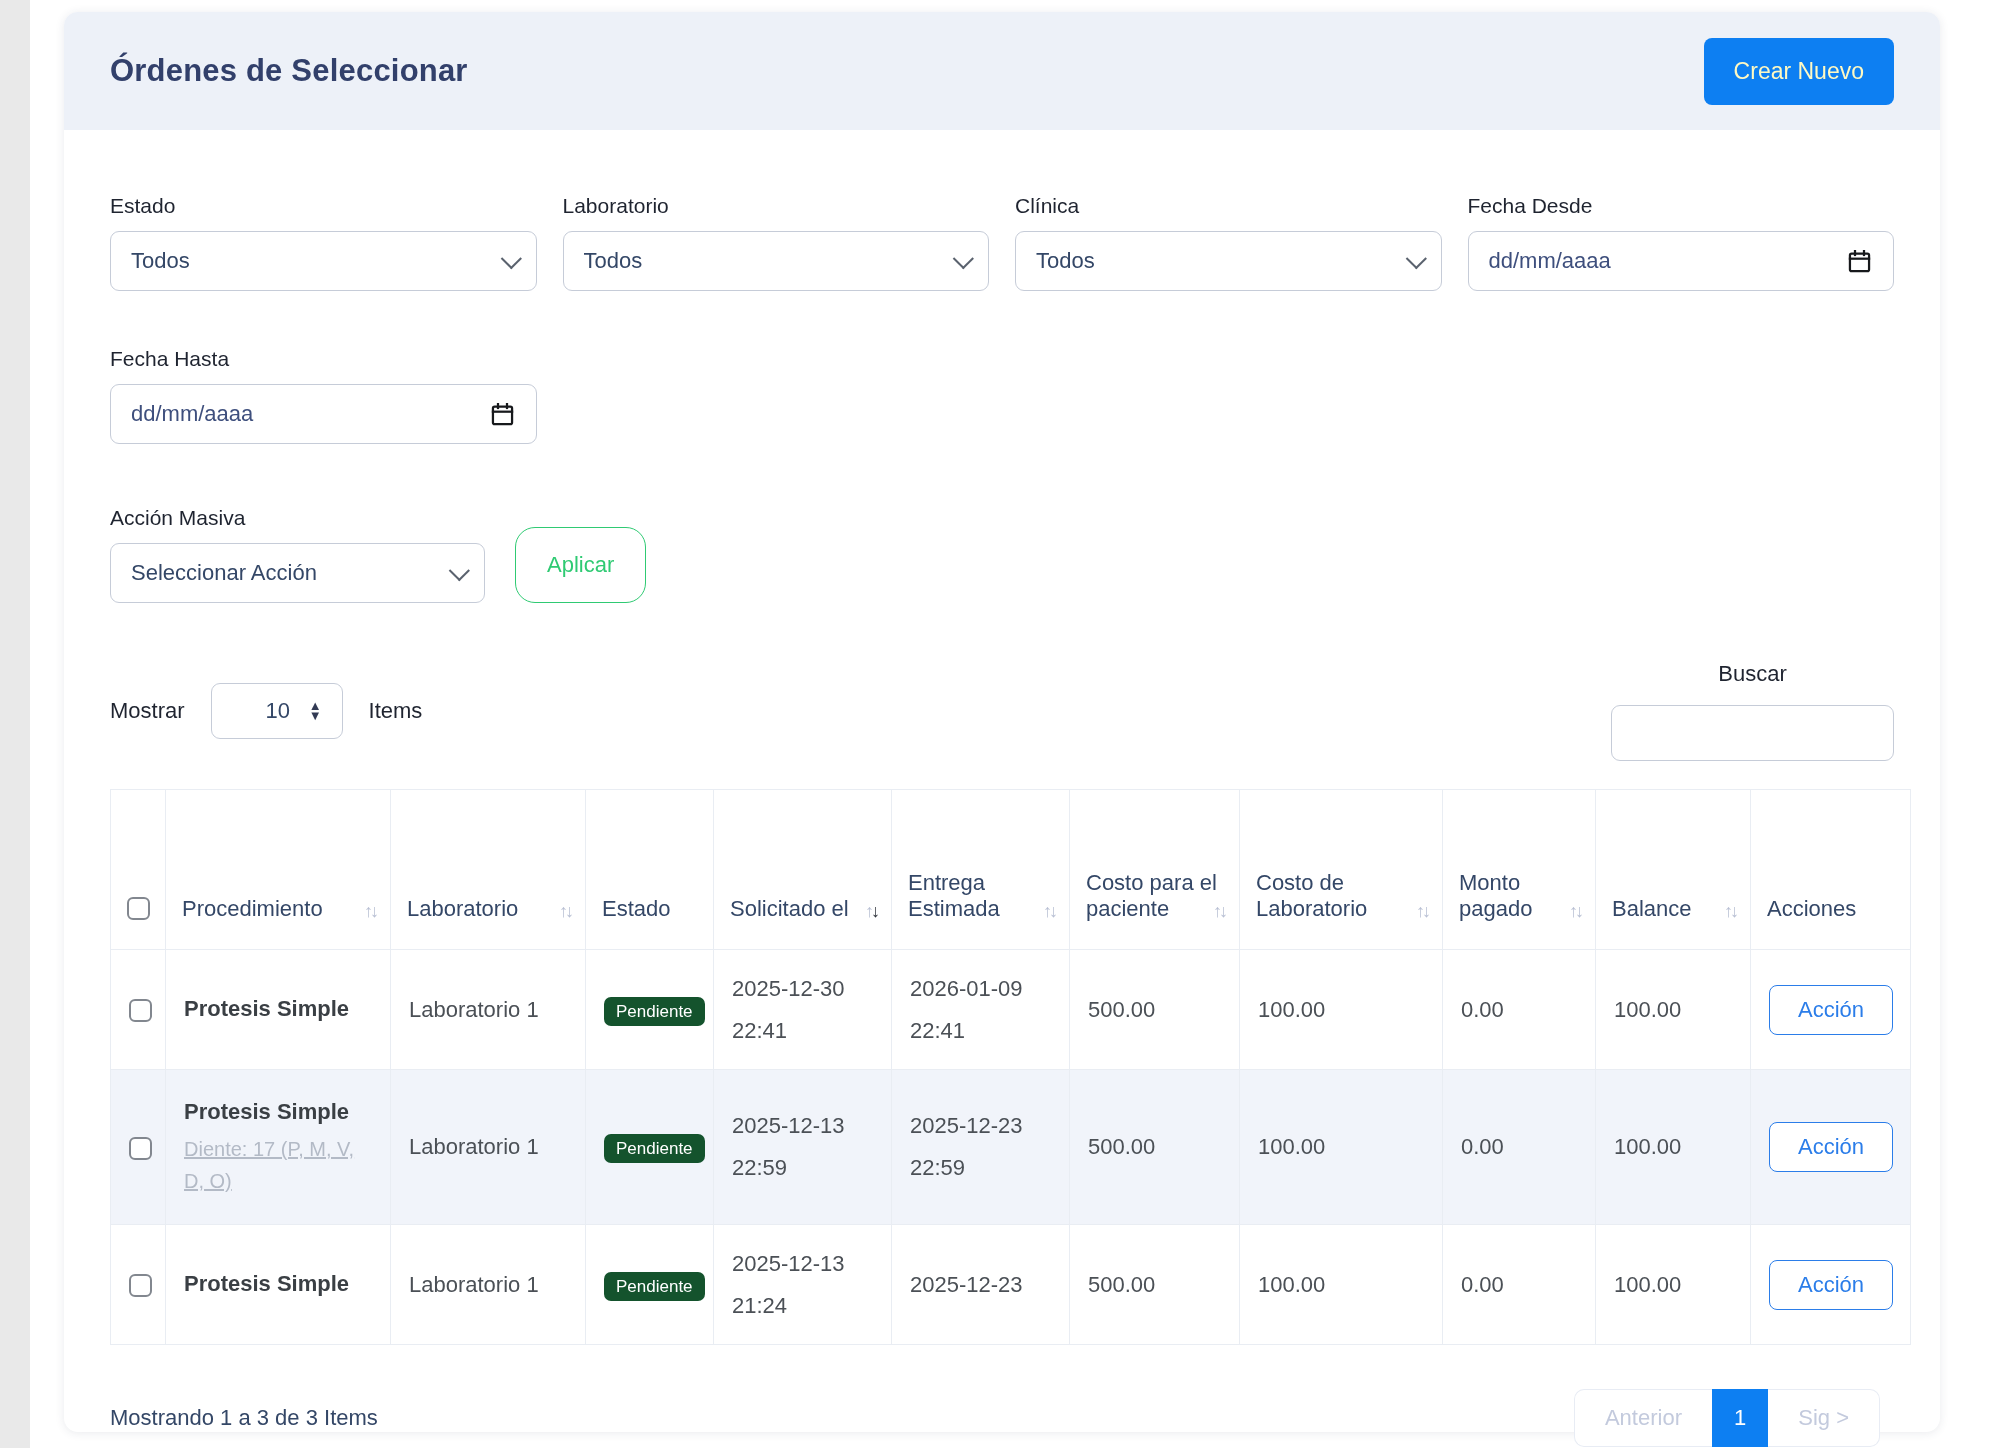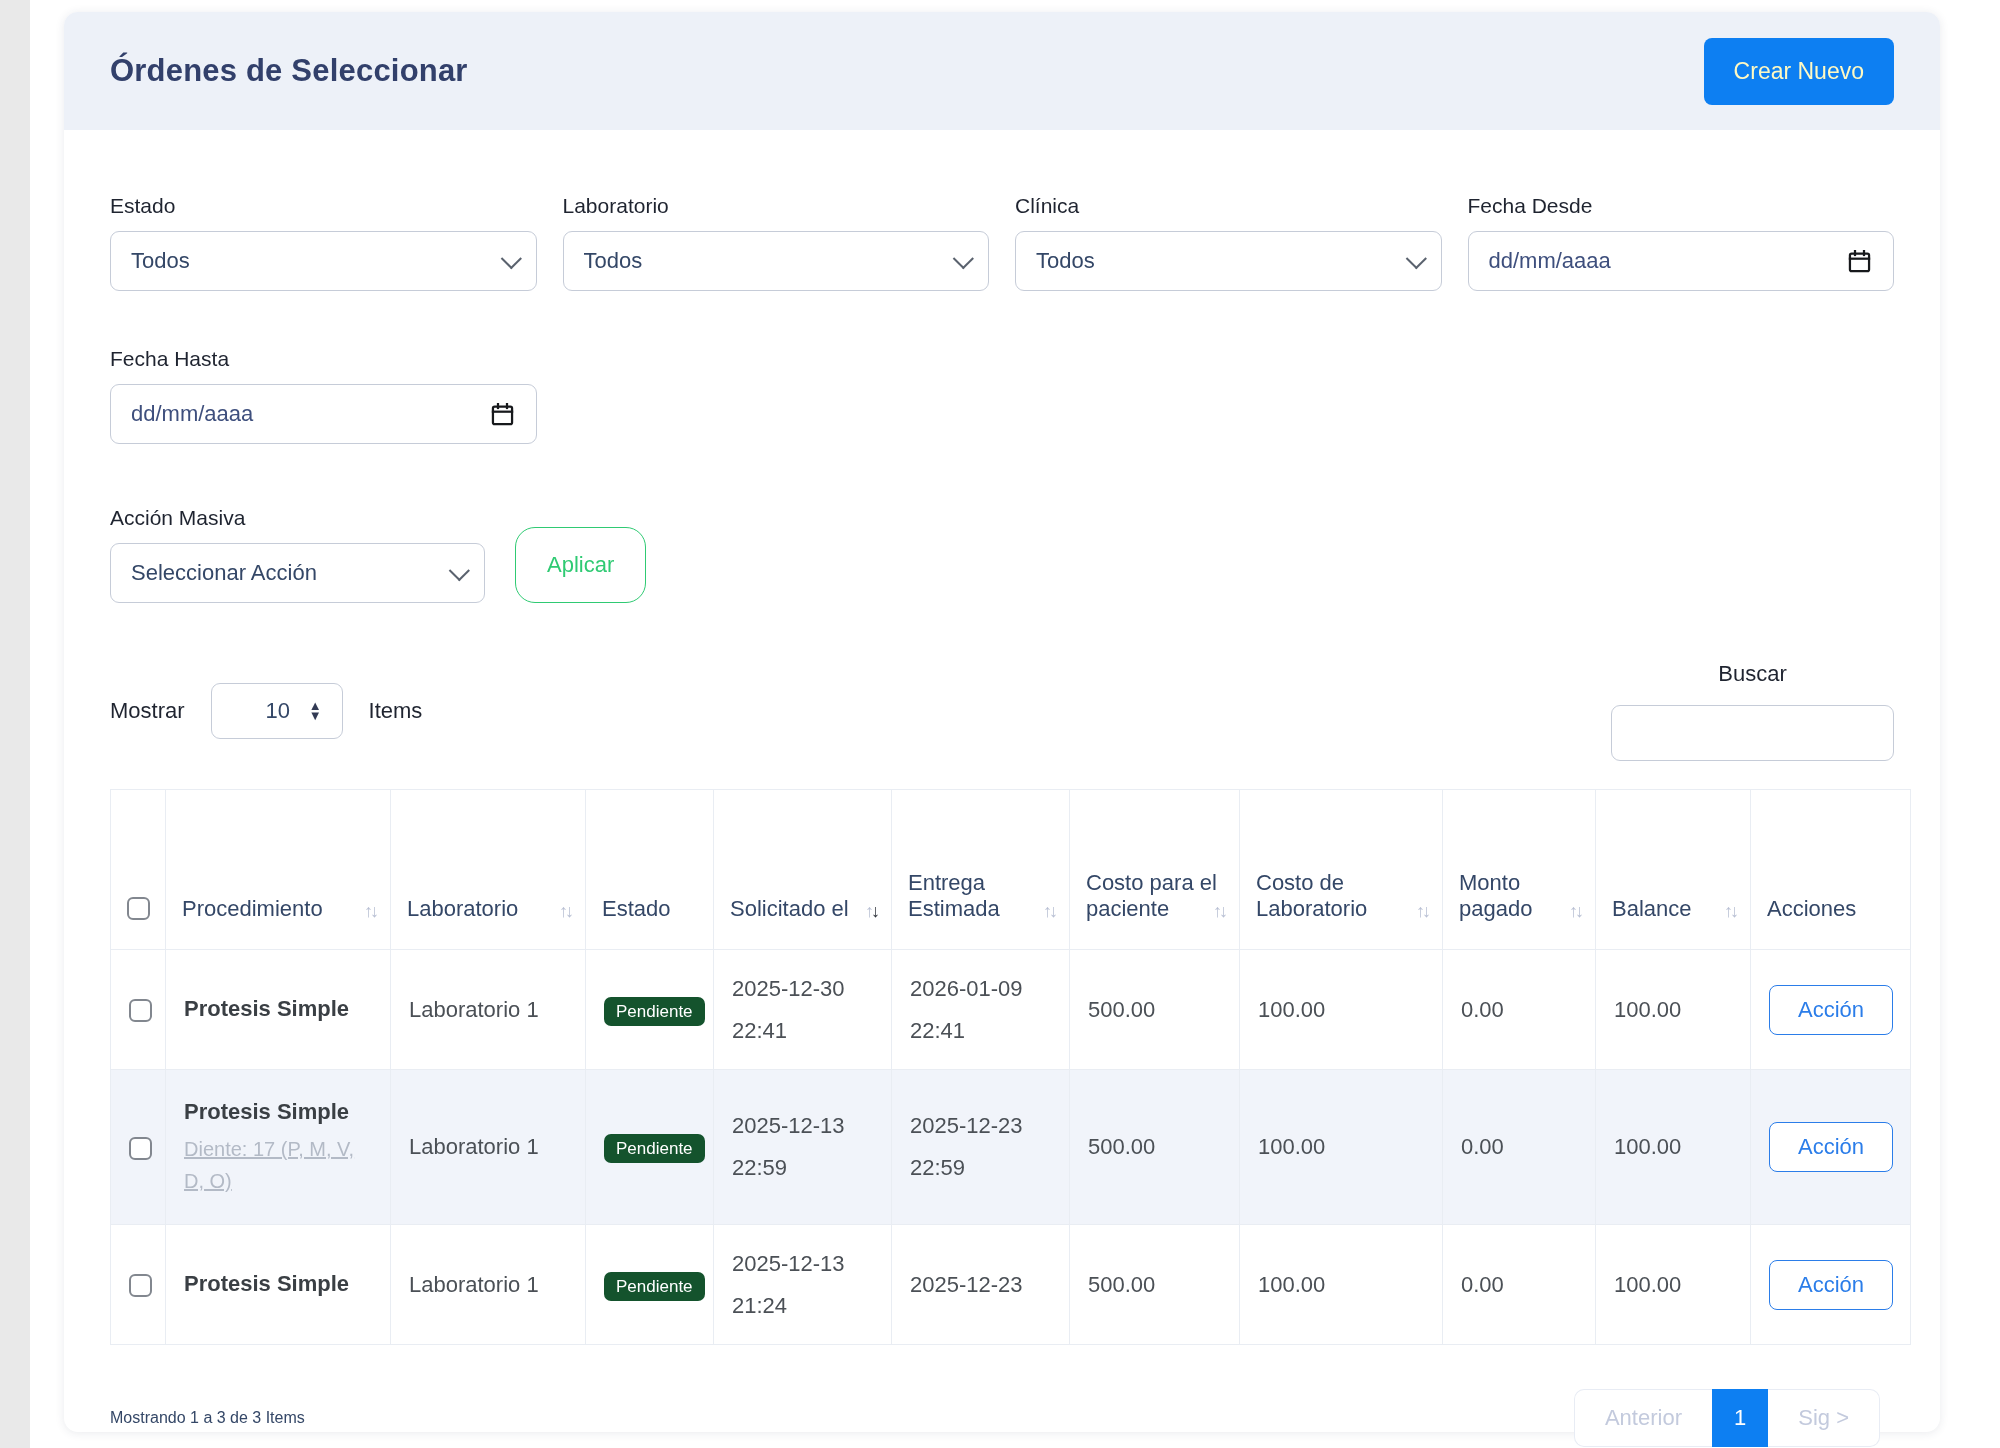--- a/index.html
+++ b/index.html
@@ -136,21 +136,21 @@
   .btn-action {
     background:#fff; border:1.5px solid #2b7de9; color:#2b7de9;
     border-radius:8px; font-size:22px; padding:13px 28px; cursor:pointer;
     line-height:1; font-family:"Liberation Sans", sans-serif;
   }
   
   .table-footer {
     margin-top:44px; display:flex; align-items:center; justify-content:space-between;
     padding-right:14px;
   }
-  .summary { font-size:16px; color:#344767; }
+  .summary { font-size:22px; color:#344767; }
   .pagination { display:flex; }
   .page-btn {
     font-size:22px; padding:17px 30px; background:#fff;
     border:1px solid #e8ecf4; color:#c3cadd; cursor:pointer; line-height:1;
     font-family:"Liberation Sans", sans-serif;
   }
   .page-btn.prev { border-radius:10px 0 0 10px; border-right:none; }
   .page-btn.next { border-radius:0 10px 10px 0; border-left:none; }
   .page-btn.current {
     background:#0d7ff2; border-color:#0d7ff2; color:#fff; padding:17px 21px;

